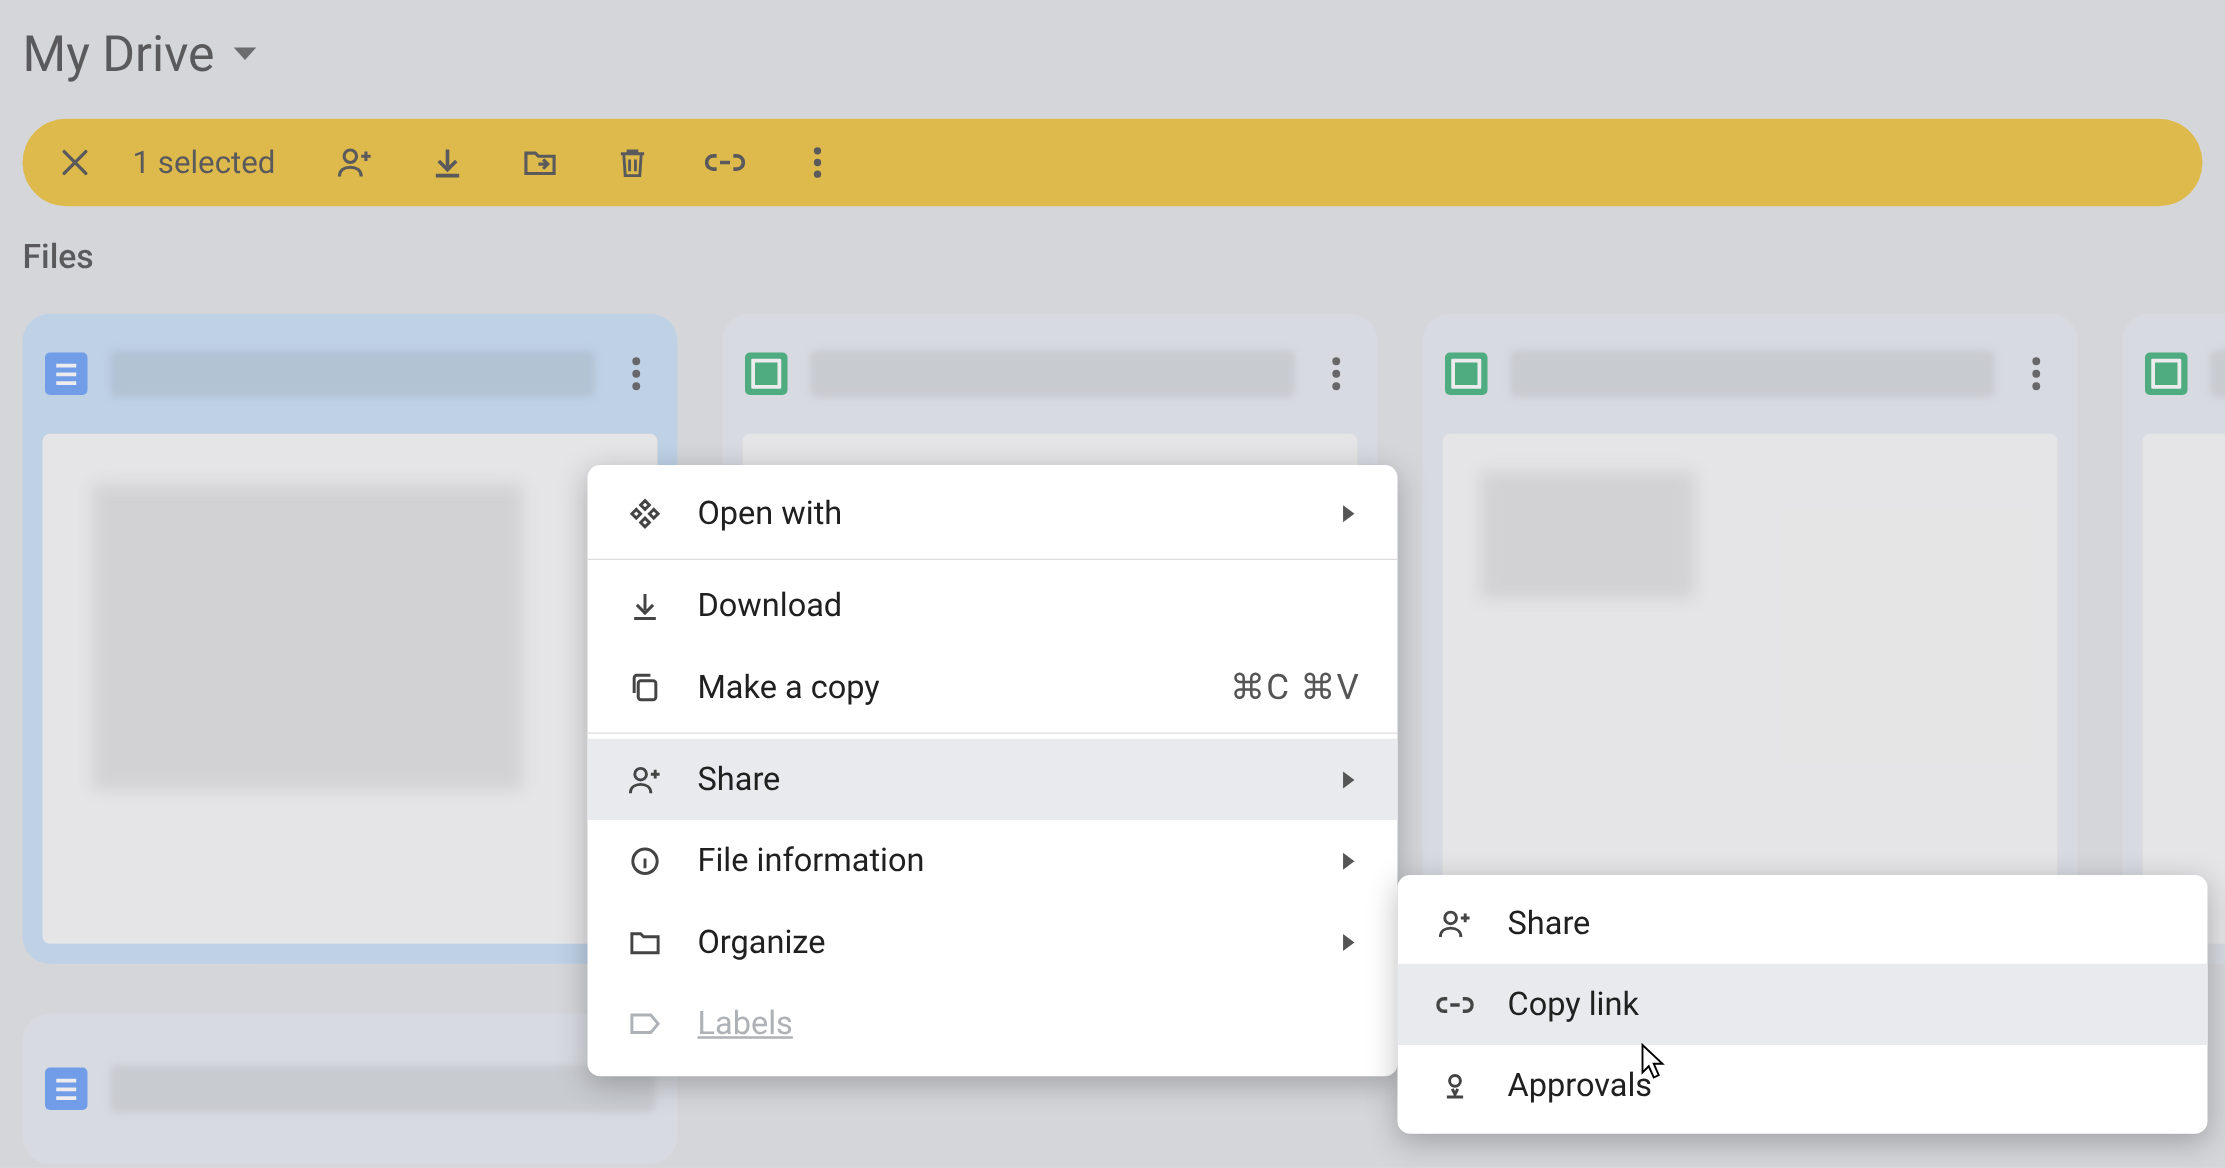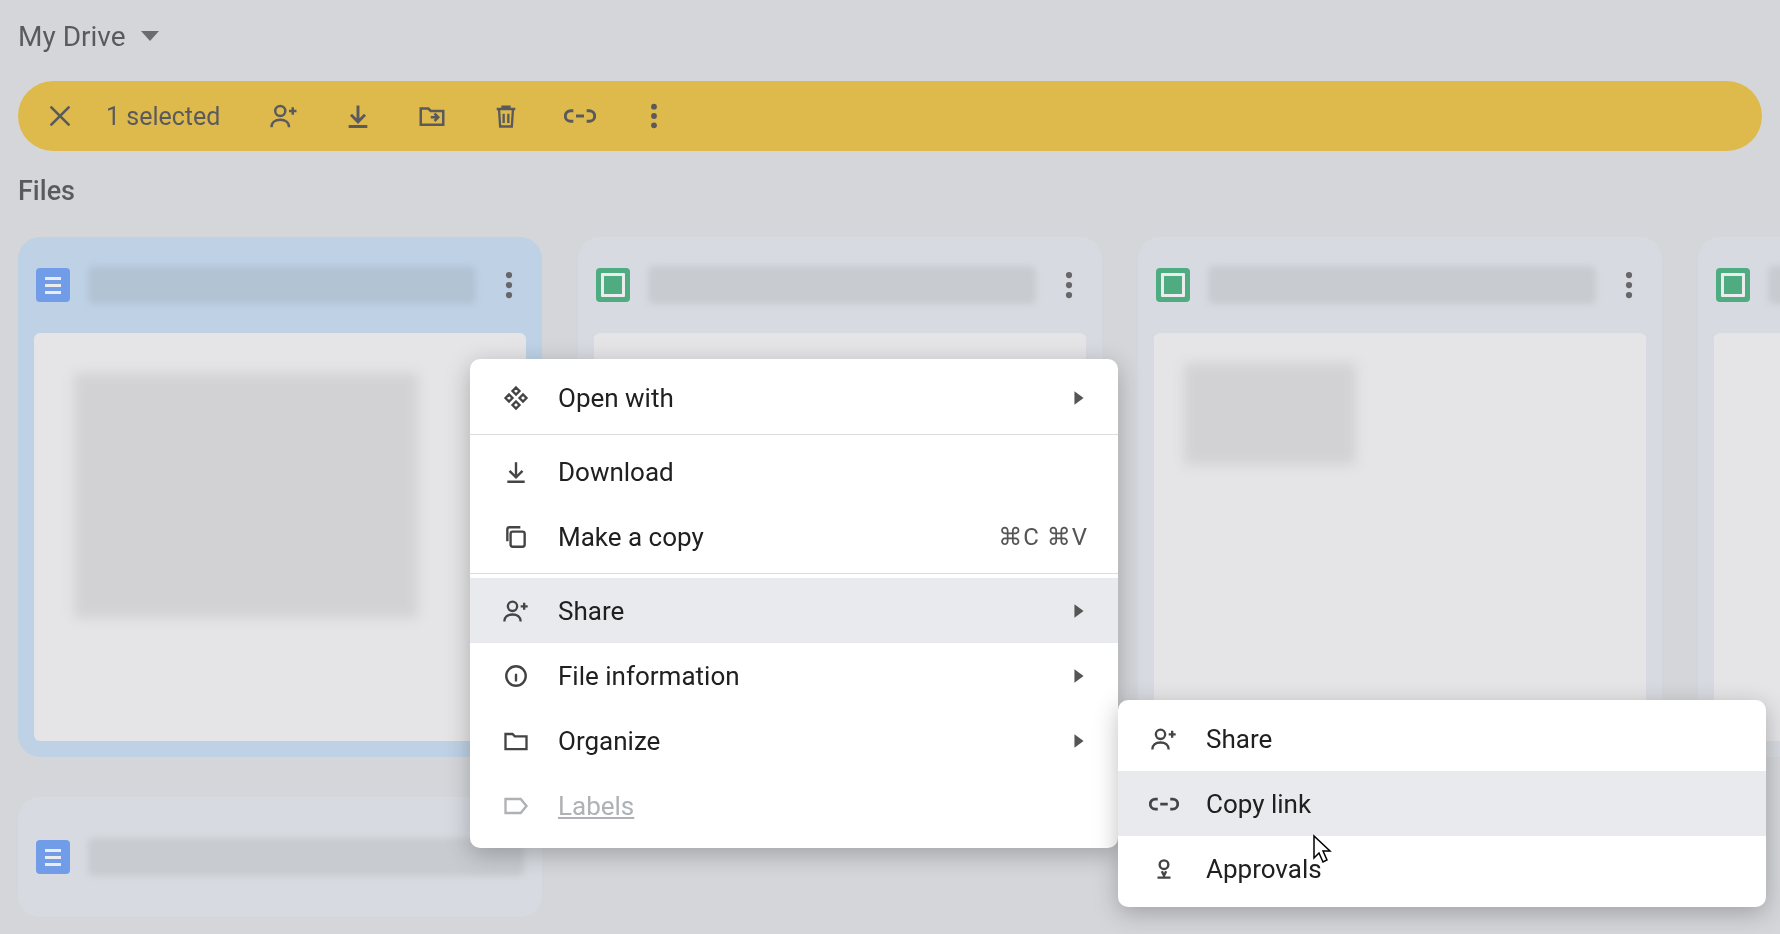--- a/index.html
+++ b/index.html
@@ -17,21 +17,21 @@
     background: rgba(200,200,205,0.35);
     pointer-events: none;
     z-index: 5;
   }
   .header {
     display: flex;
     align-items: center;
     padding: 20px 18px 10px 18px;
   }
   .header-title {
-    font-size: 28px;
+    font-size: 40px;
     color: #1f1f1f;
     font-weight: 400;
   }
   .header-caret {
     margin-left: 14px;
     display:flex;
     align-items:center;
   }
   .selection-bar {
     margin: 18px 18px 0 18px;
@@ -102,21 +102,21 @@
     display:flex;
     gap:36px;
     padding: 40px 18px 0 18px;
   }
   .row2 .file-card { height: 120px; }
   .row2 .file-card .card-head { height: 120px; }
 
   
   .menu {
     position: absolute;
-    top: 359px;
+    top: 372px;
     left: 470px;
     width: 648px;
     background: #fff;
     border-radius: 10px;
     box-shadow: 0 6px 24px rgba(0,0,0,0.25);
     z-index: 20;
     padding: 6px 0 10px 0;
   }
   .menu-row {
     display: flex;
@@ -124,21 +124,21 @@
     height: 65px;
     padding: 0 30px;
     font-size: 26px;
     color: #202020;
     gap: 26px;
   }
   .menu-row.hover { background:#e8eaed; }
   .menu-row.disabled { color:#aeb1b5;text-decoration:underline; }
   .menu-row .ic { width:32px; display:flex; align-items:center; justify-content:center;}
   .menu-row .spacer { flex:1; }
-  .menu-row .shortcut { color:#555; letter-spacing:1px; font-size:24px;}
+  .menu-row .shortcut { color:#555; letter-spacing:1px; font-size:28px;}
   .menu-row .arrow { width:18px; display:flex; justify-content:center;}
   .menu hr { border:none; border-top:1px solid #ddd; margin:4px 0;}
 
   
   .submenu {
     position:absolute;
     top: 700px;
     left: 1118px;
     width: 648px;
     background:#fff;

